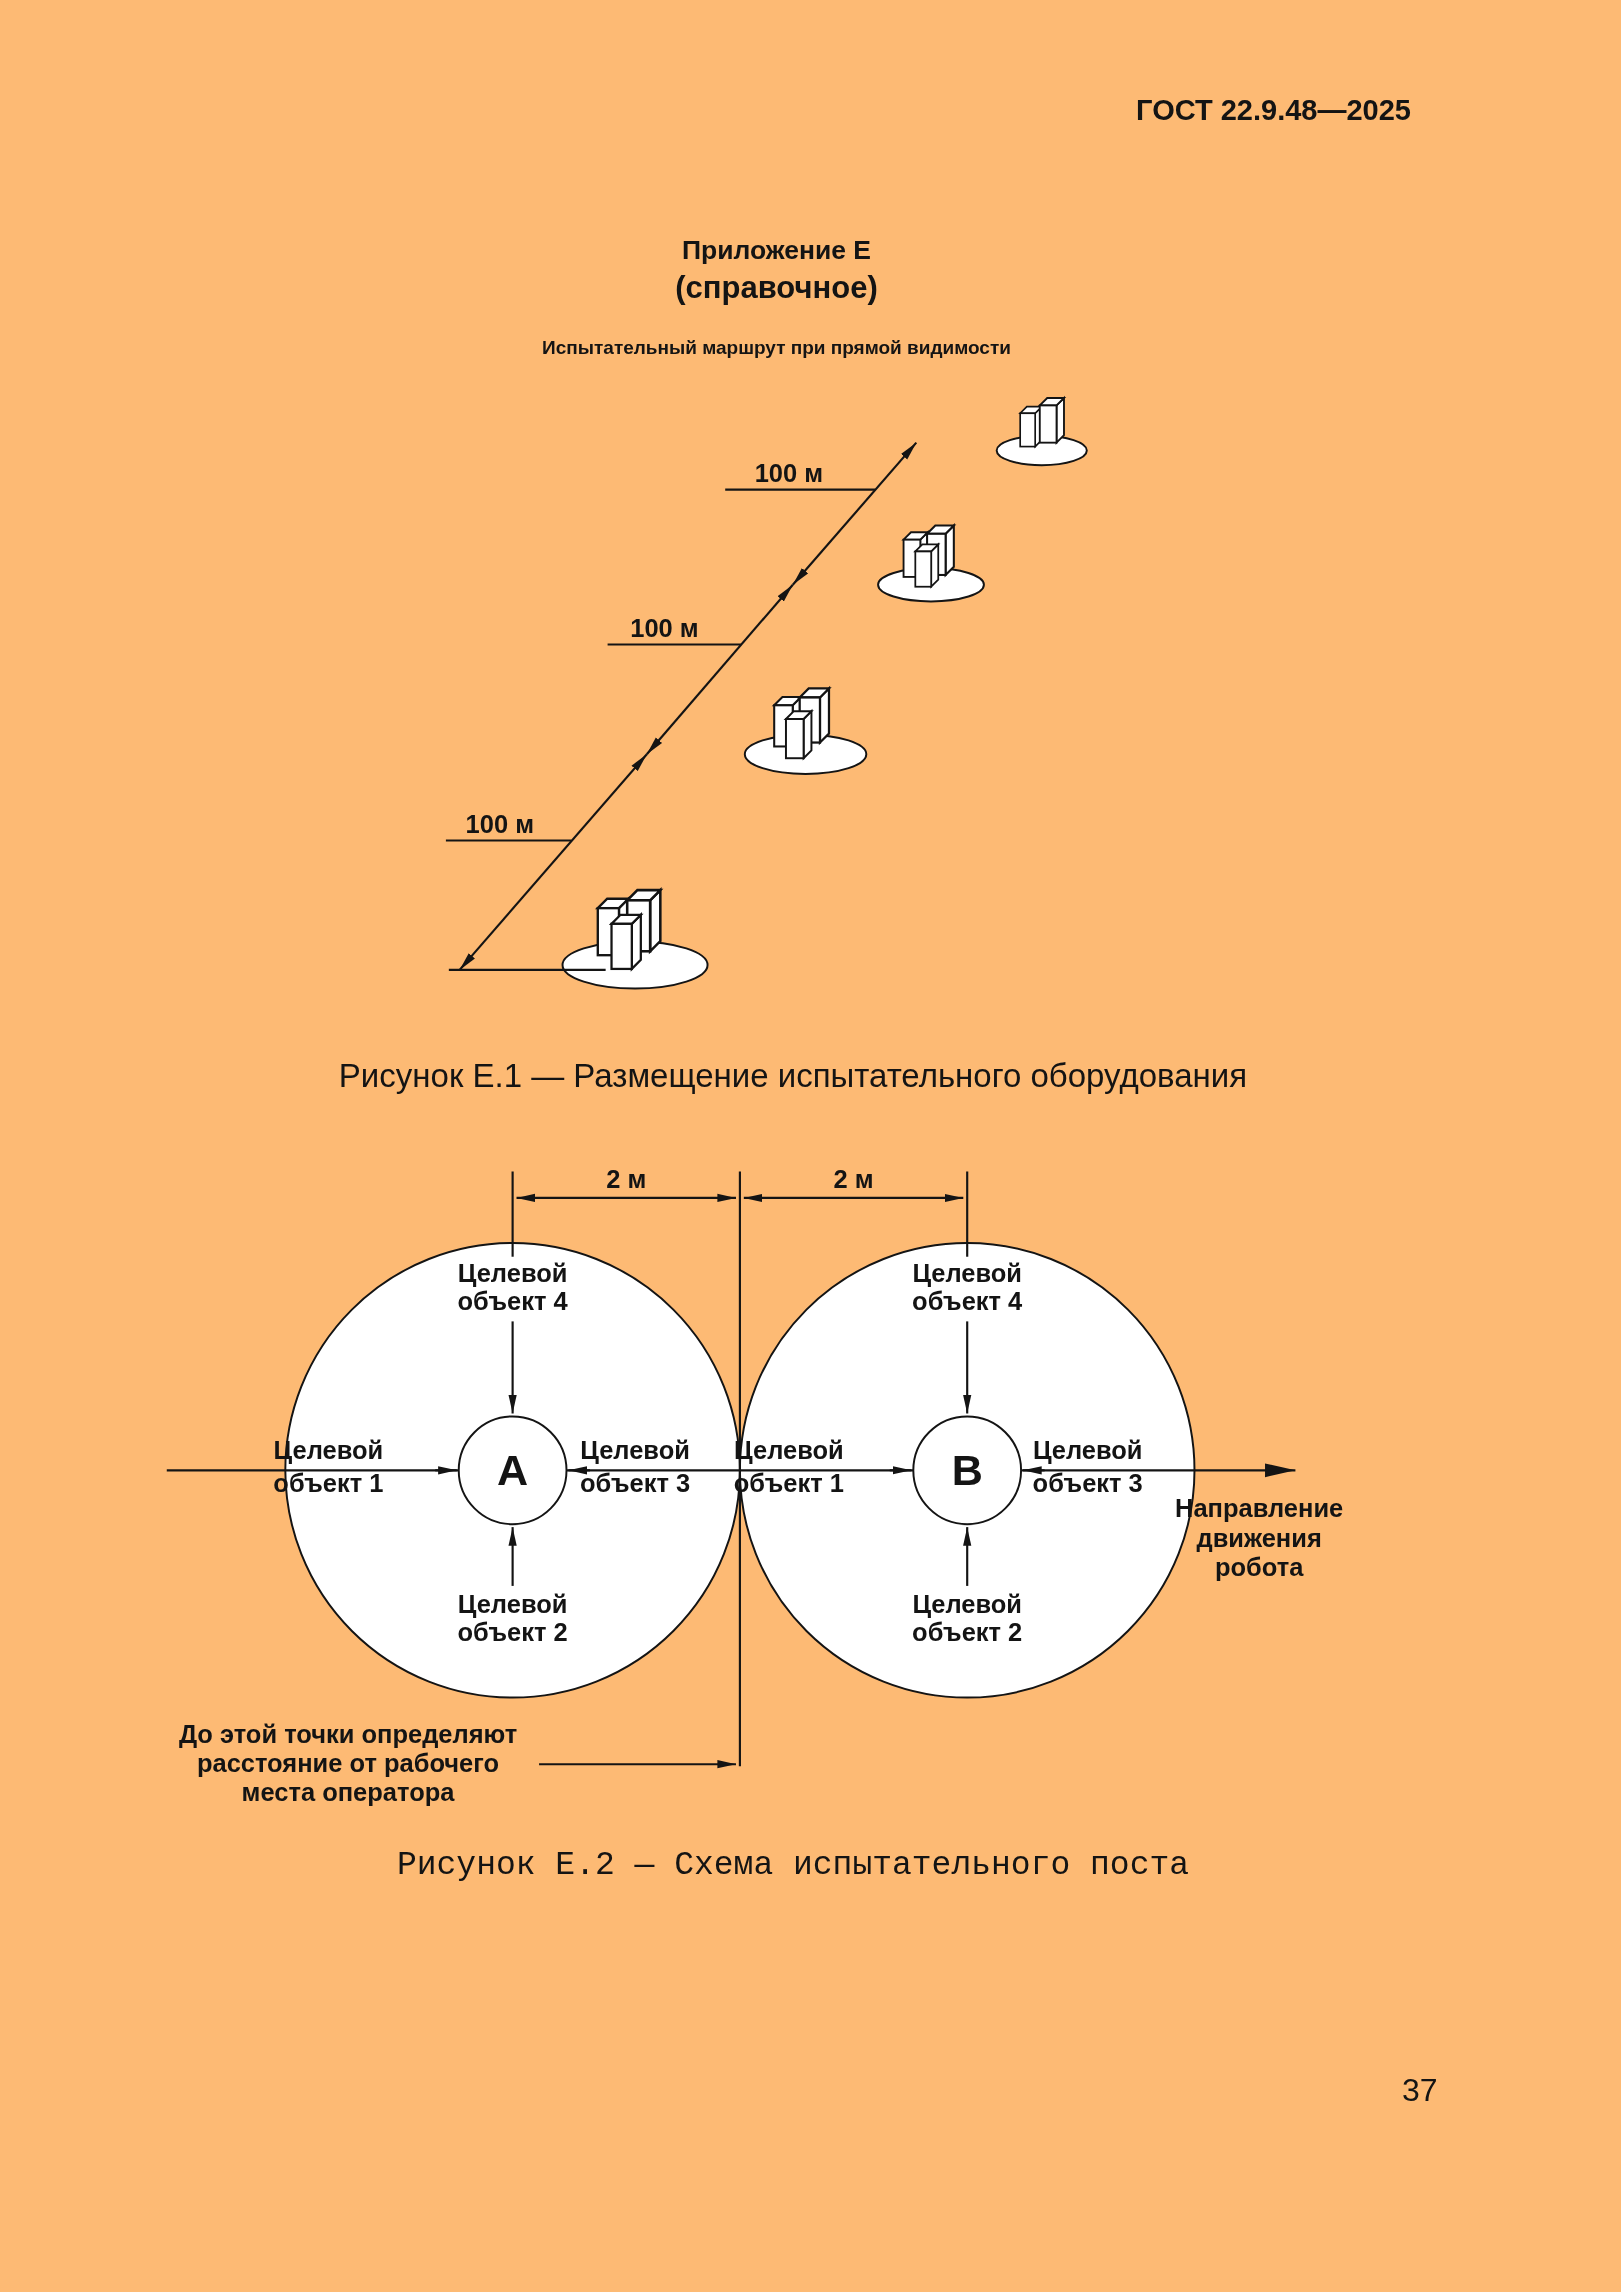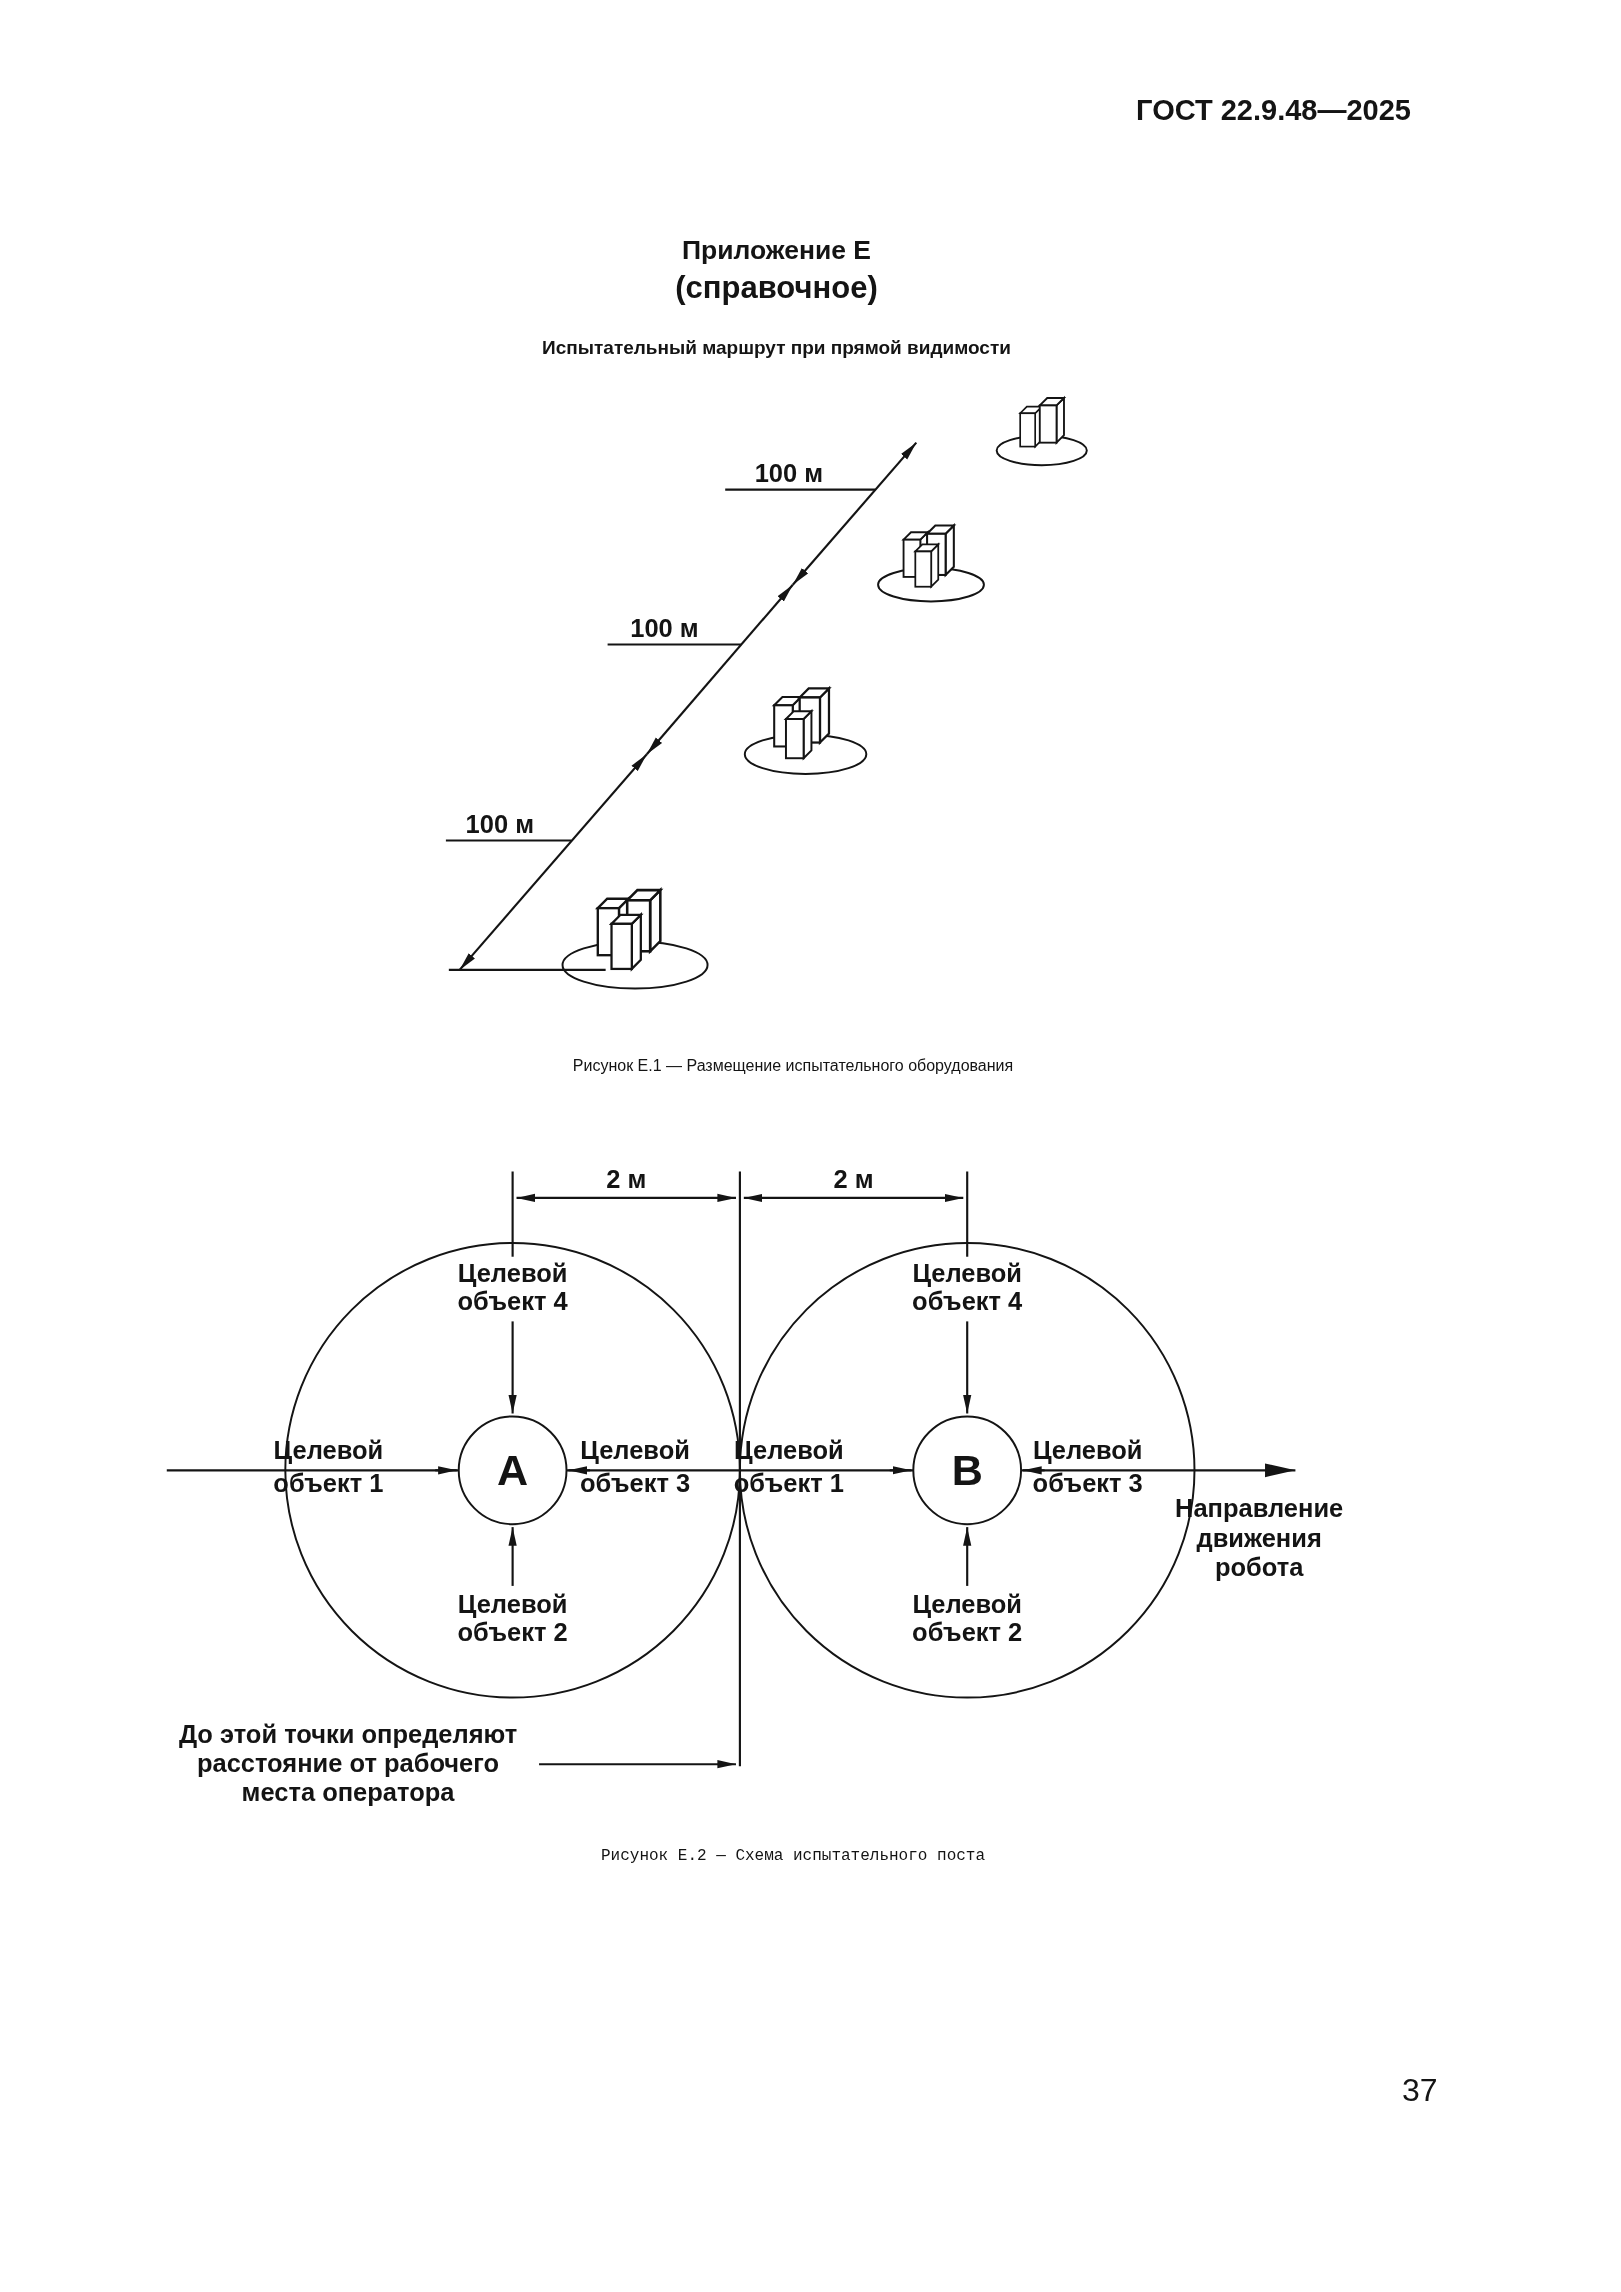--- a/index.html
+++ b/index.html
@@ -1,27 +1,27 @@
 <!DOCTYPE html>
 <html><head>
 <meta charset="utf-8">
 <style>
   * { margin:0; padding:0; box-sizing:border-box; }
   html,body { background:#e8e8e8; }
   .page {
     position:relative; width:1621px; height:2293px; margin:0 auto;
-    background:#ffffff; color:#141414;
+    background:#fdba74; color:#141414;
     font-family:"Liberation Sans", sans-serif; overflow:hidden;
   }
   .doc-header { position:absolute; top:94px; right:210px; font-size:29px; font-weight:700; }
   .centered { position:absolute; left:4px; width:1545px; text-align:center;margin-top:12px; }
   .appendix-name { top:223px; font-size:26.5px; font-weight:700; }
   .appendix-kind { top:258px; font-size:31px; font-weight:700; }
   .appendix-title { top:325px; font-size:19px; font-weight:700; }
-  .caption { font-size:16px; font-weight:400;padding-left:33px; }
+  .caption { font-size:33px; font-weight:400;padding-left:33px; }
   .caption-1 { top:1045px; }
   .caption-2 { top:1835px;font-family:Liberation Mono, monospace; }
   .page-number { position:absolute; left:1402px; top:2072px; font-size:32px; }
   svg.fig { position:absolute; }
   .shape { fill:#ffffff; stroke:#141414; stroke-width:2; }
   .ln { stroke:#141414; stroke-width:2.2; fill:none; }
   .fig-label { font-family:"Liberation Sans", sans-serif; font-size:26px; font-weight:700; fill:#141414; }
   .fig-letter { font-family:"Liberation Sans", sans-serif; font-size:44px; font-weight:700; fill:#141414; }
 </style>
 </head>

